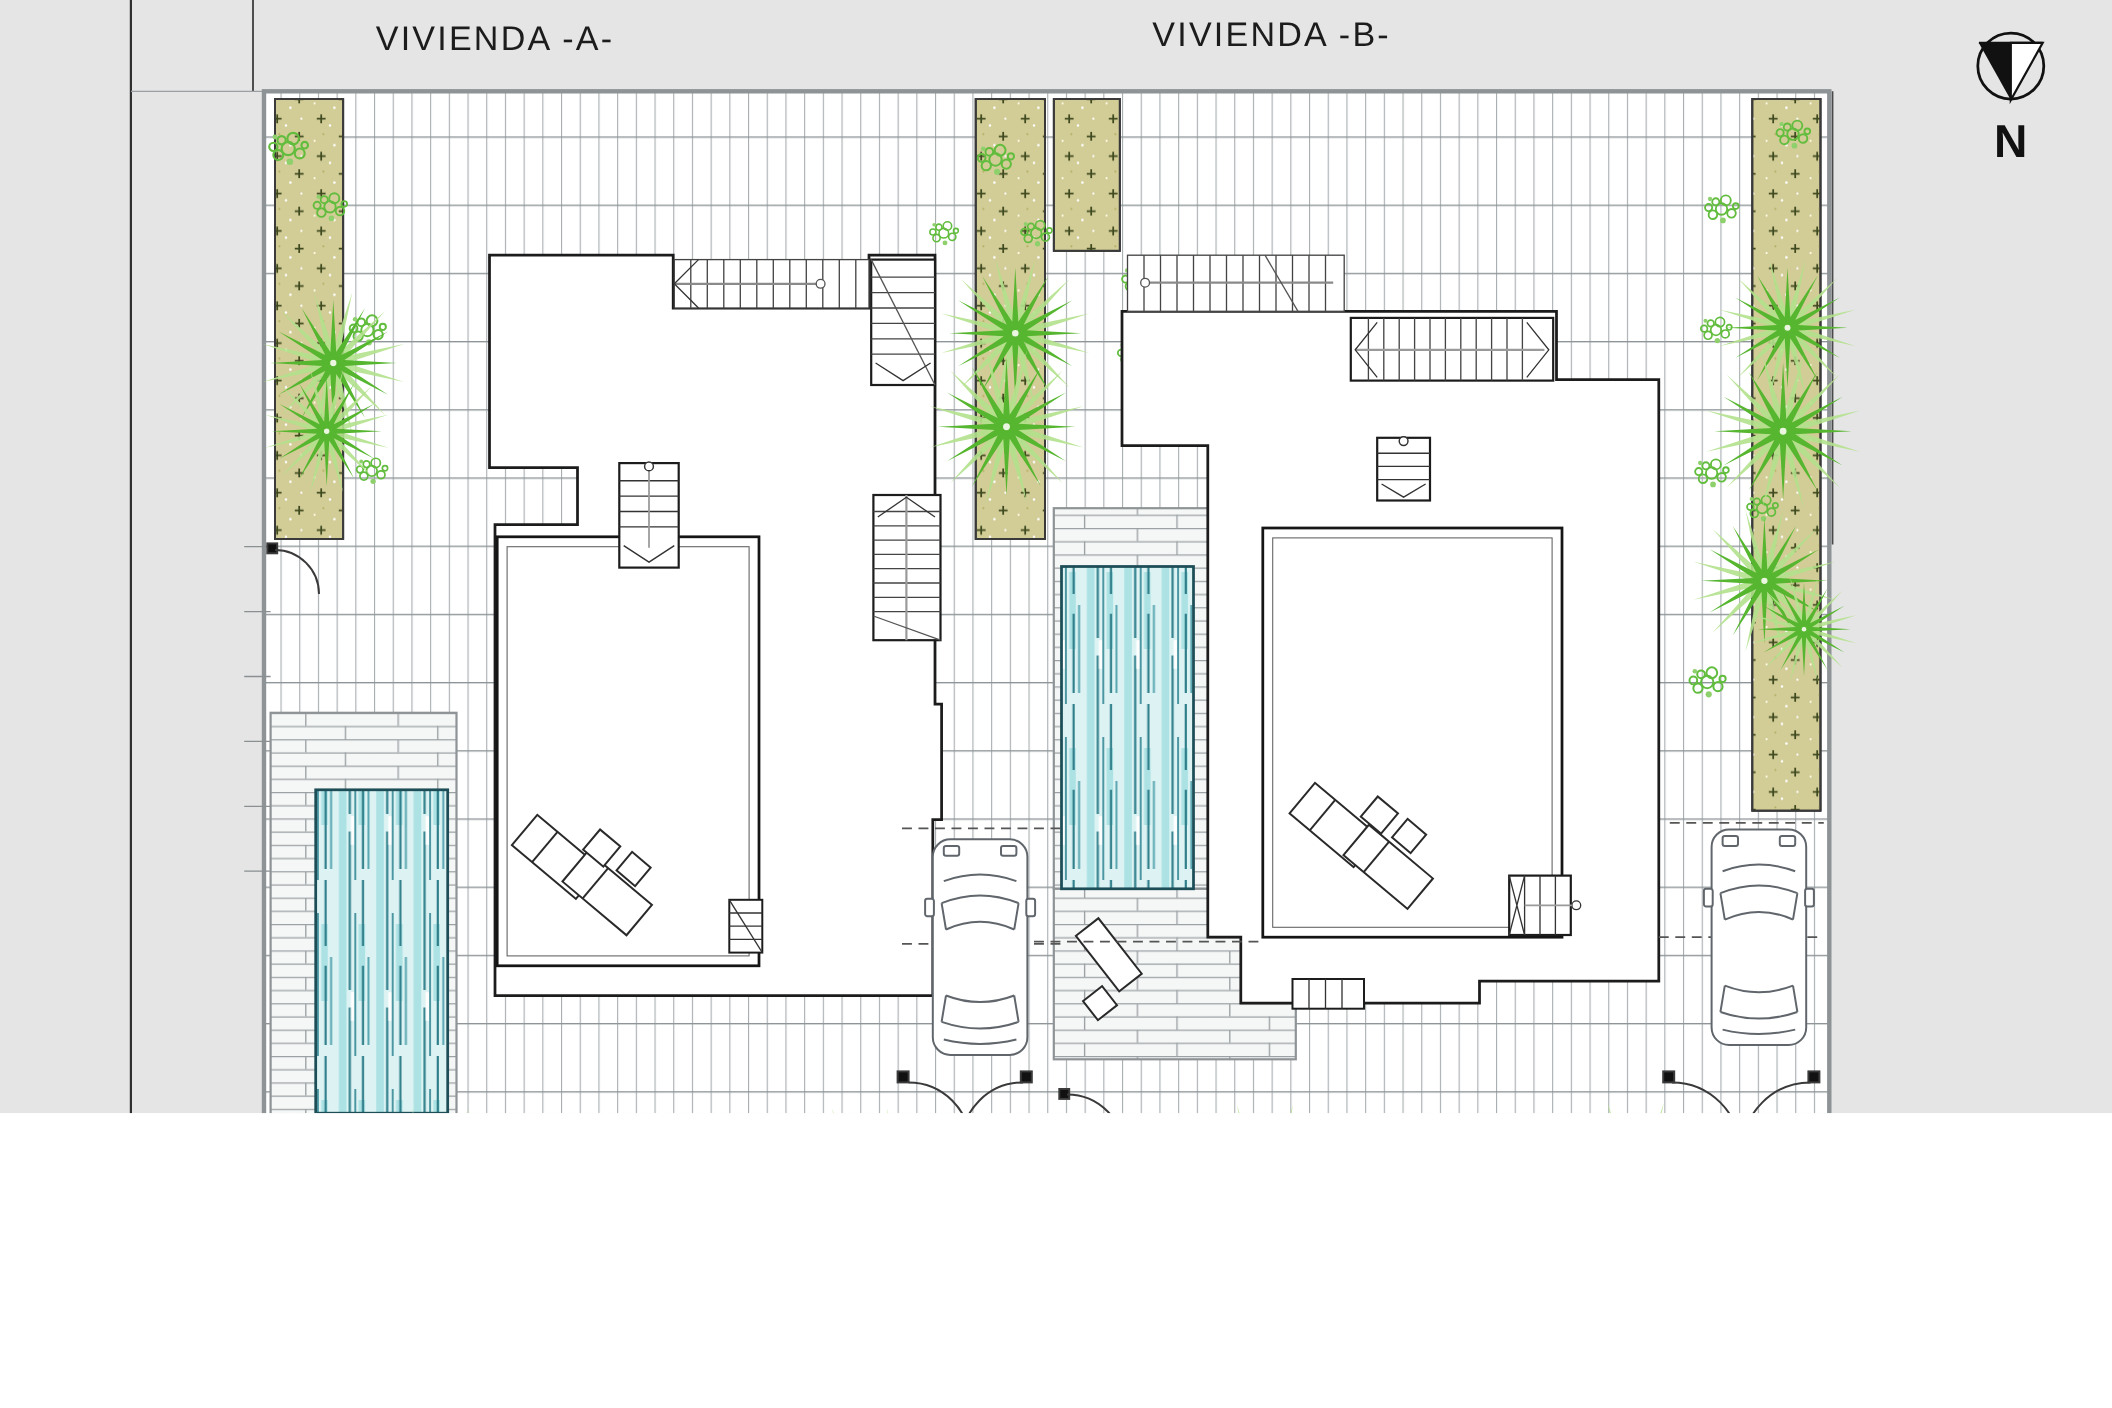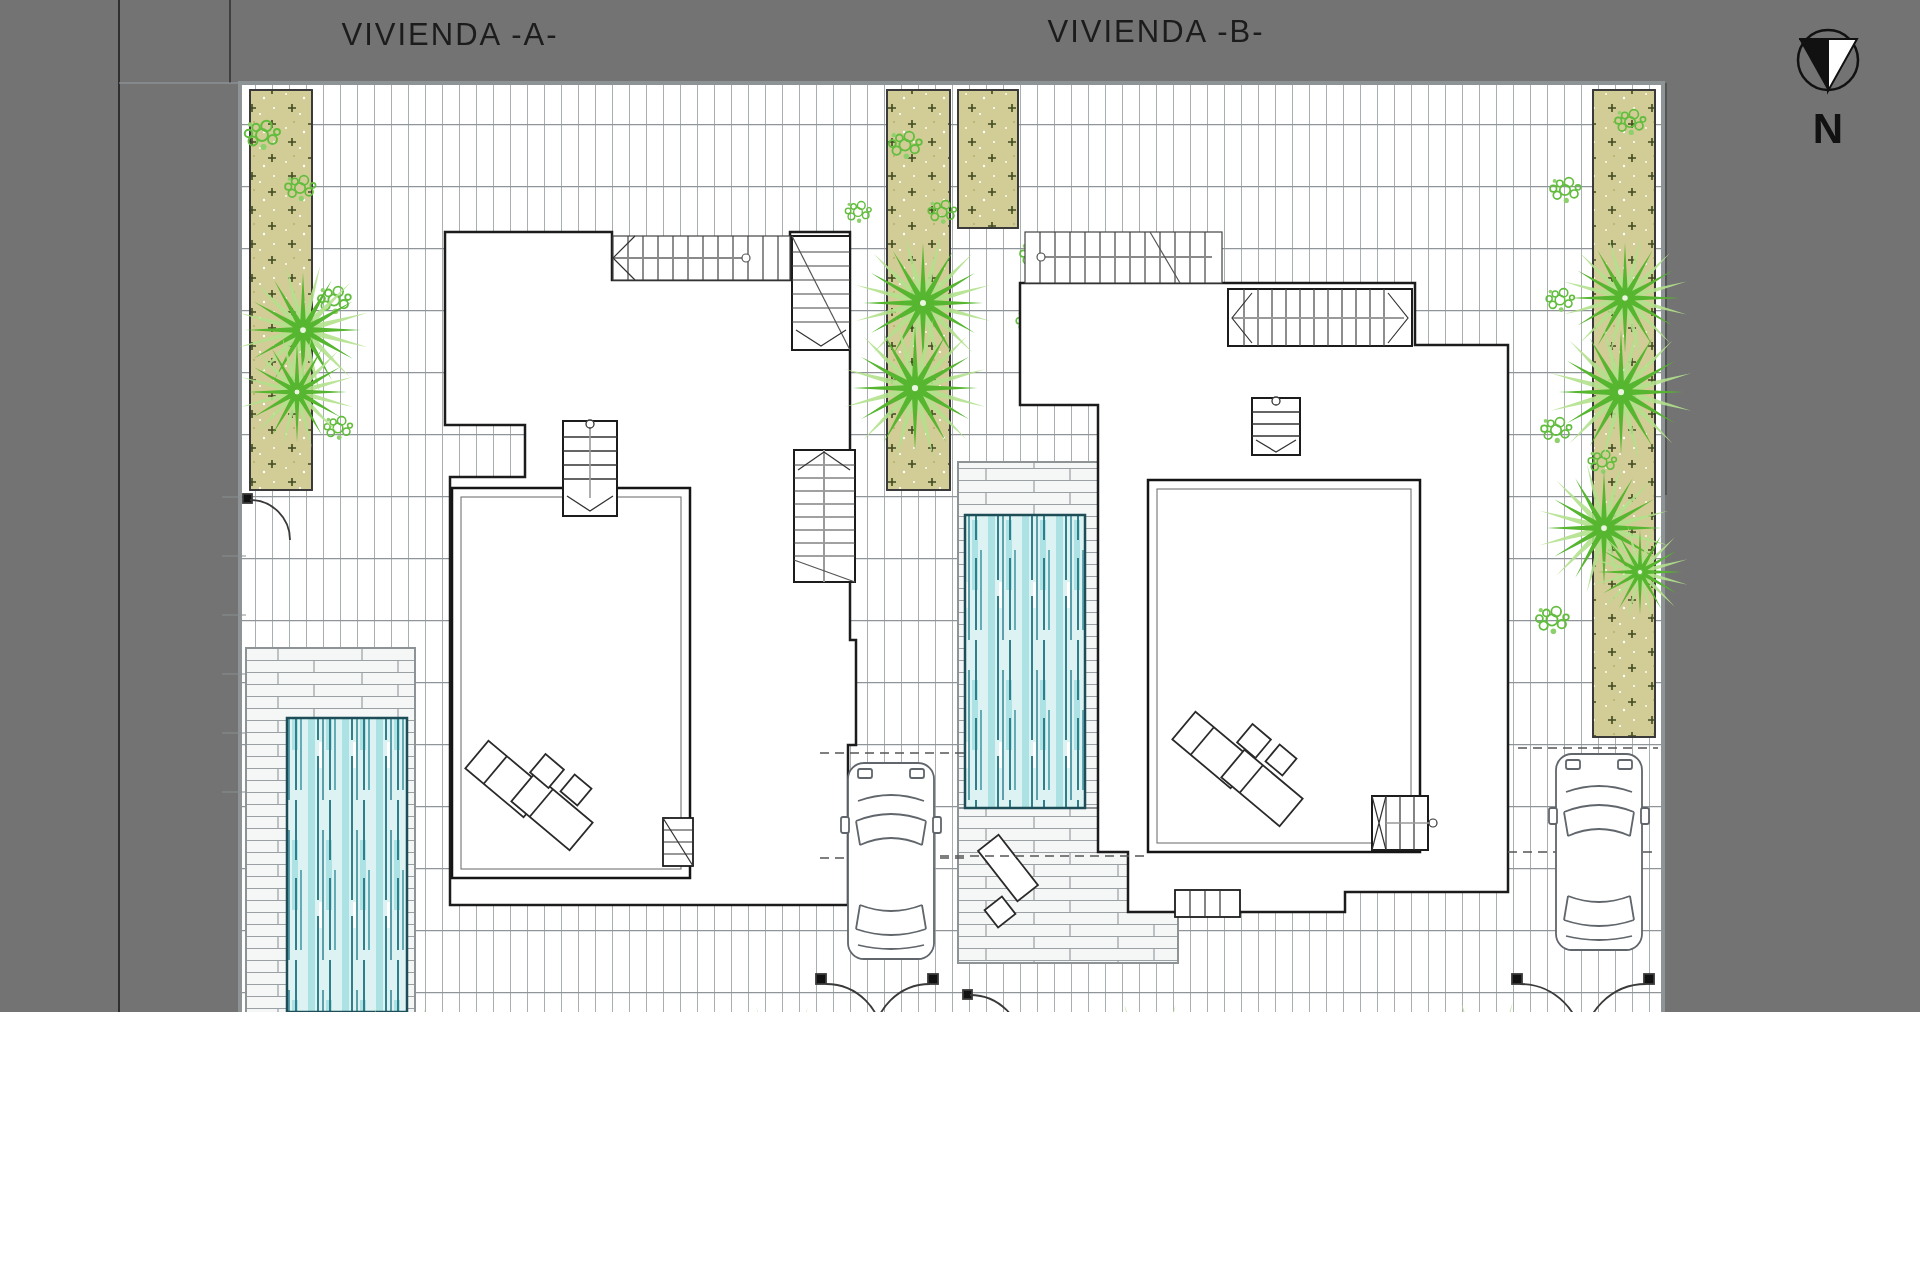--- a/index.html
+++ b/index.html
@@ -1,16 +1,16 @@
 <!DOCTYPE html>
 <html><head>
 <meta charset="utf-8">
 <style>
   html,body{margin:0;padding:0;background:#ffffff;}
-  .page{position:relative;width:1920px;height:1012px;background:#737373;overflow:hidden;
+  .page{position:relative;width:1920px;height:1012px;background:#e5e5e5;overflow:hidden;
         font-family:"Liberation Sans", sans-serif;}
   svg{position:absolute;left:0;top:0;}
   text.title{font-family:"Liberation Sans", sans-serif;font-size:31px;letter-spacing:2px;fill:#1c1c1c;}
   text.north{font-family:"Liberation Sans", sans-serif;font-size:42px;font-weight:bold;fill:#111;}
 </style>
 </head>
 <body>
 
 <div class="page">
 <svg width="1920" height="1280" viewBox="0 0 1920 1280">

